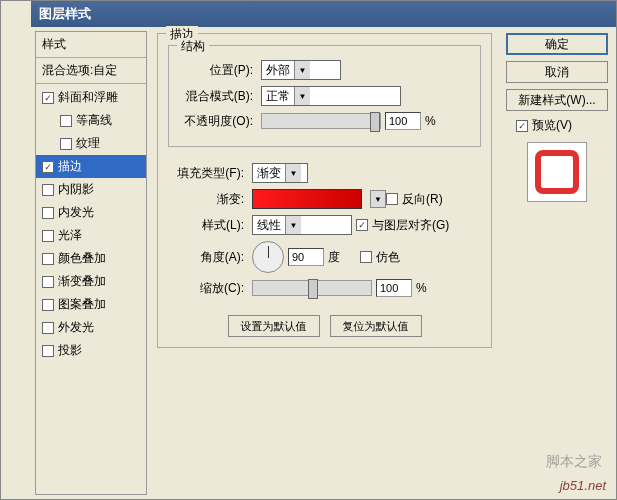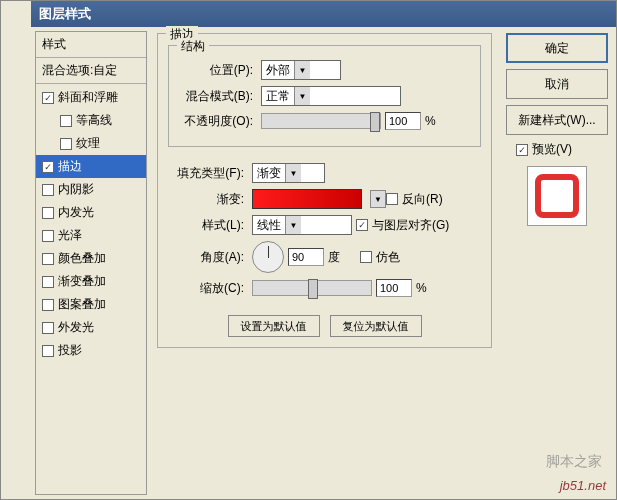--- a/index.html
+++ b/index.html
@@ -27,21 +27,21 @@
 .slider.pos8::after { left: 3px; }
 .slider.pos100::after { left: calc(100% - 10px); }
 .slider.pos50::after { left: calc(50% - 4px); }
 .num-input { width: 36px; height: 18px; border: 1px inset #999; background: #fff; padding: 1px 3px; font-size: 11px; }
 .select { height: 20px; border: 1px solid #666; background: #fff; display: inline-flex; align-items: center; padding: 0 4px; position: relative; }
 .select-arrow { width: 16px; height: 18px; background: #ddd; border-left: 1px solid #888; display: inline-flex; align-items: center; justify-content: center; margin-left: 4px; margin-right: -4px; font-size: 8px; }
 .gradient-bar { width: 110px; height: 20px; background: linear-gradient(to right, #ff1a1a, #cc0000); border: 1px solid #333; }
 .angle-dial { width: 32px; height: 32px; border: 1px solid #888; border-radius: 50%; background: #eee; position: relative; }
 .angle-dial::after { content: ""; position: absolute; left: 50%; top: 4px; width: 1px; height: 12px; background: #333; }
 .right-panel { width: 110px; padding: 2px 4px; }
-.btn { display: block; width: 100%; height: 30px; background: #ece9d8; border: 1px solid #888; margin-bottom: 6px; font-size: 12px; cursor: pointer; text-align: center; line-height: 20px; }
+.btn { display: block; width: 100%; height: 22px; background: #ece9d8; border: 1px solid #888; margin-bottom: 6px; font-size: 12px; cursor: pointer; text-align: center; line-height: 20px; }
 .btn.primary { border: 2px solid #3a6ea5; line-height: 18px; }
 .preview-row { display: flex; align-items: center; gap: 4px; margin: 6px 0 8px; padding-left: 10px; }
 .preview-box { width: 60px; height: 60px; background: #fff; border: 1px solid #999; display: flex; align-items: center; justify-content: center; margin: 0 auto; }
 .preview-shape { width: 44px; height: 44px; border: 6px solid #e03030; border-radius: 8px; }
 .btn-row { display: flex; gap: 10px; justify-content: center; margin-top: 8px; }
 .btn-mid { height: 22px; padding: 0 12px; background: #ece9d8; border: 1px solid #888; font-size: 11px; line-height: 20px; }
 .watermark { position: absolute; bottom: 6px; right: 10px; color: #7f1d1d; font-size: 13px; font-style: italic; opacity: 0.85; text-align: center; }
 .watermark-cn { position: absolute; bottom: 28px; right: 14px; color: #888; font-size: 14px; opacity: 0.75; }
 </style>
 </head>
@@ -137,21 +137,21 @@
             <span class="row-label">不透明度(O):</span>
             <span class="slider w120 pos100"></span>
             <input class="num-input" value="100" style="">
             <span>%</span>
           </div>
         </div>
 
         <div style="padding:4px 2px">
           <div class="row">
             <span class="row-label">填充类型(F):</span>
-            <span class="select" style="width:73px">
+            <span class="select" style="width:56px">
               <span>渐变</span>
               <span class="select-arrow">▼</span>
             </span>
           </div>
 
           <div class="row">
             <span class="row-label">渐变:</span>
             <span class="gradient-bar"></span>
             <span class="select-arrow" style="border:1px solid #888">▼</span>
             <span class="cb"></span>

